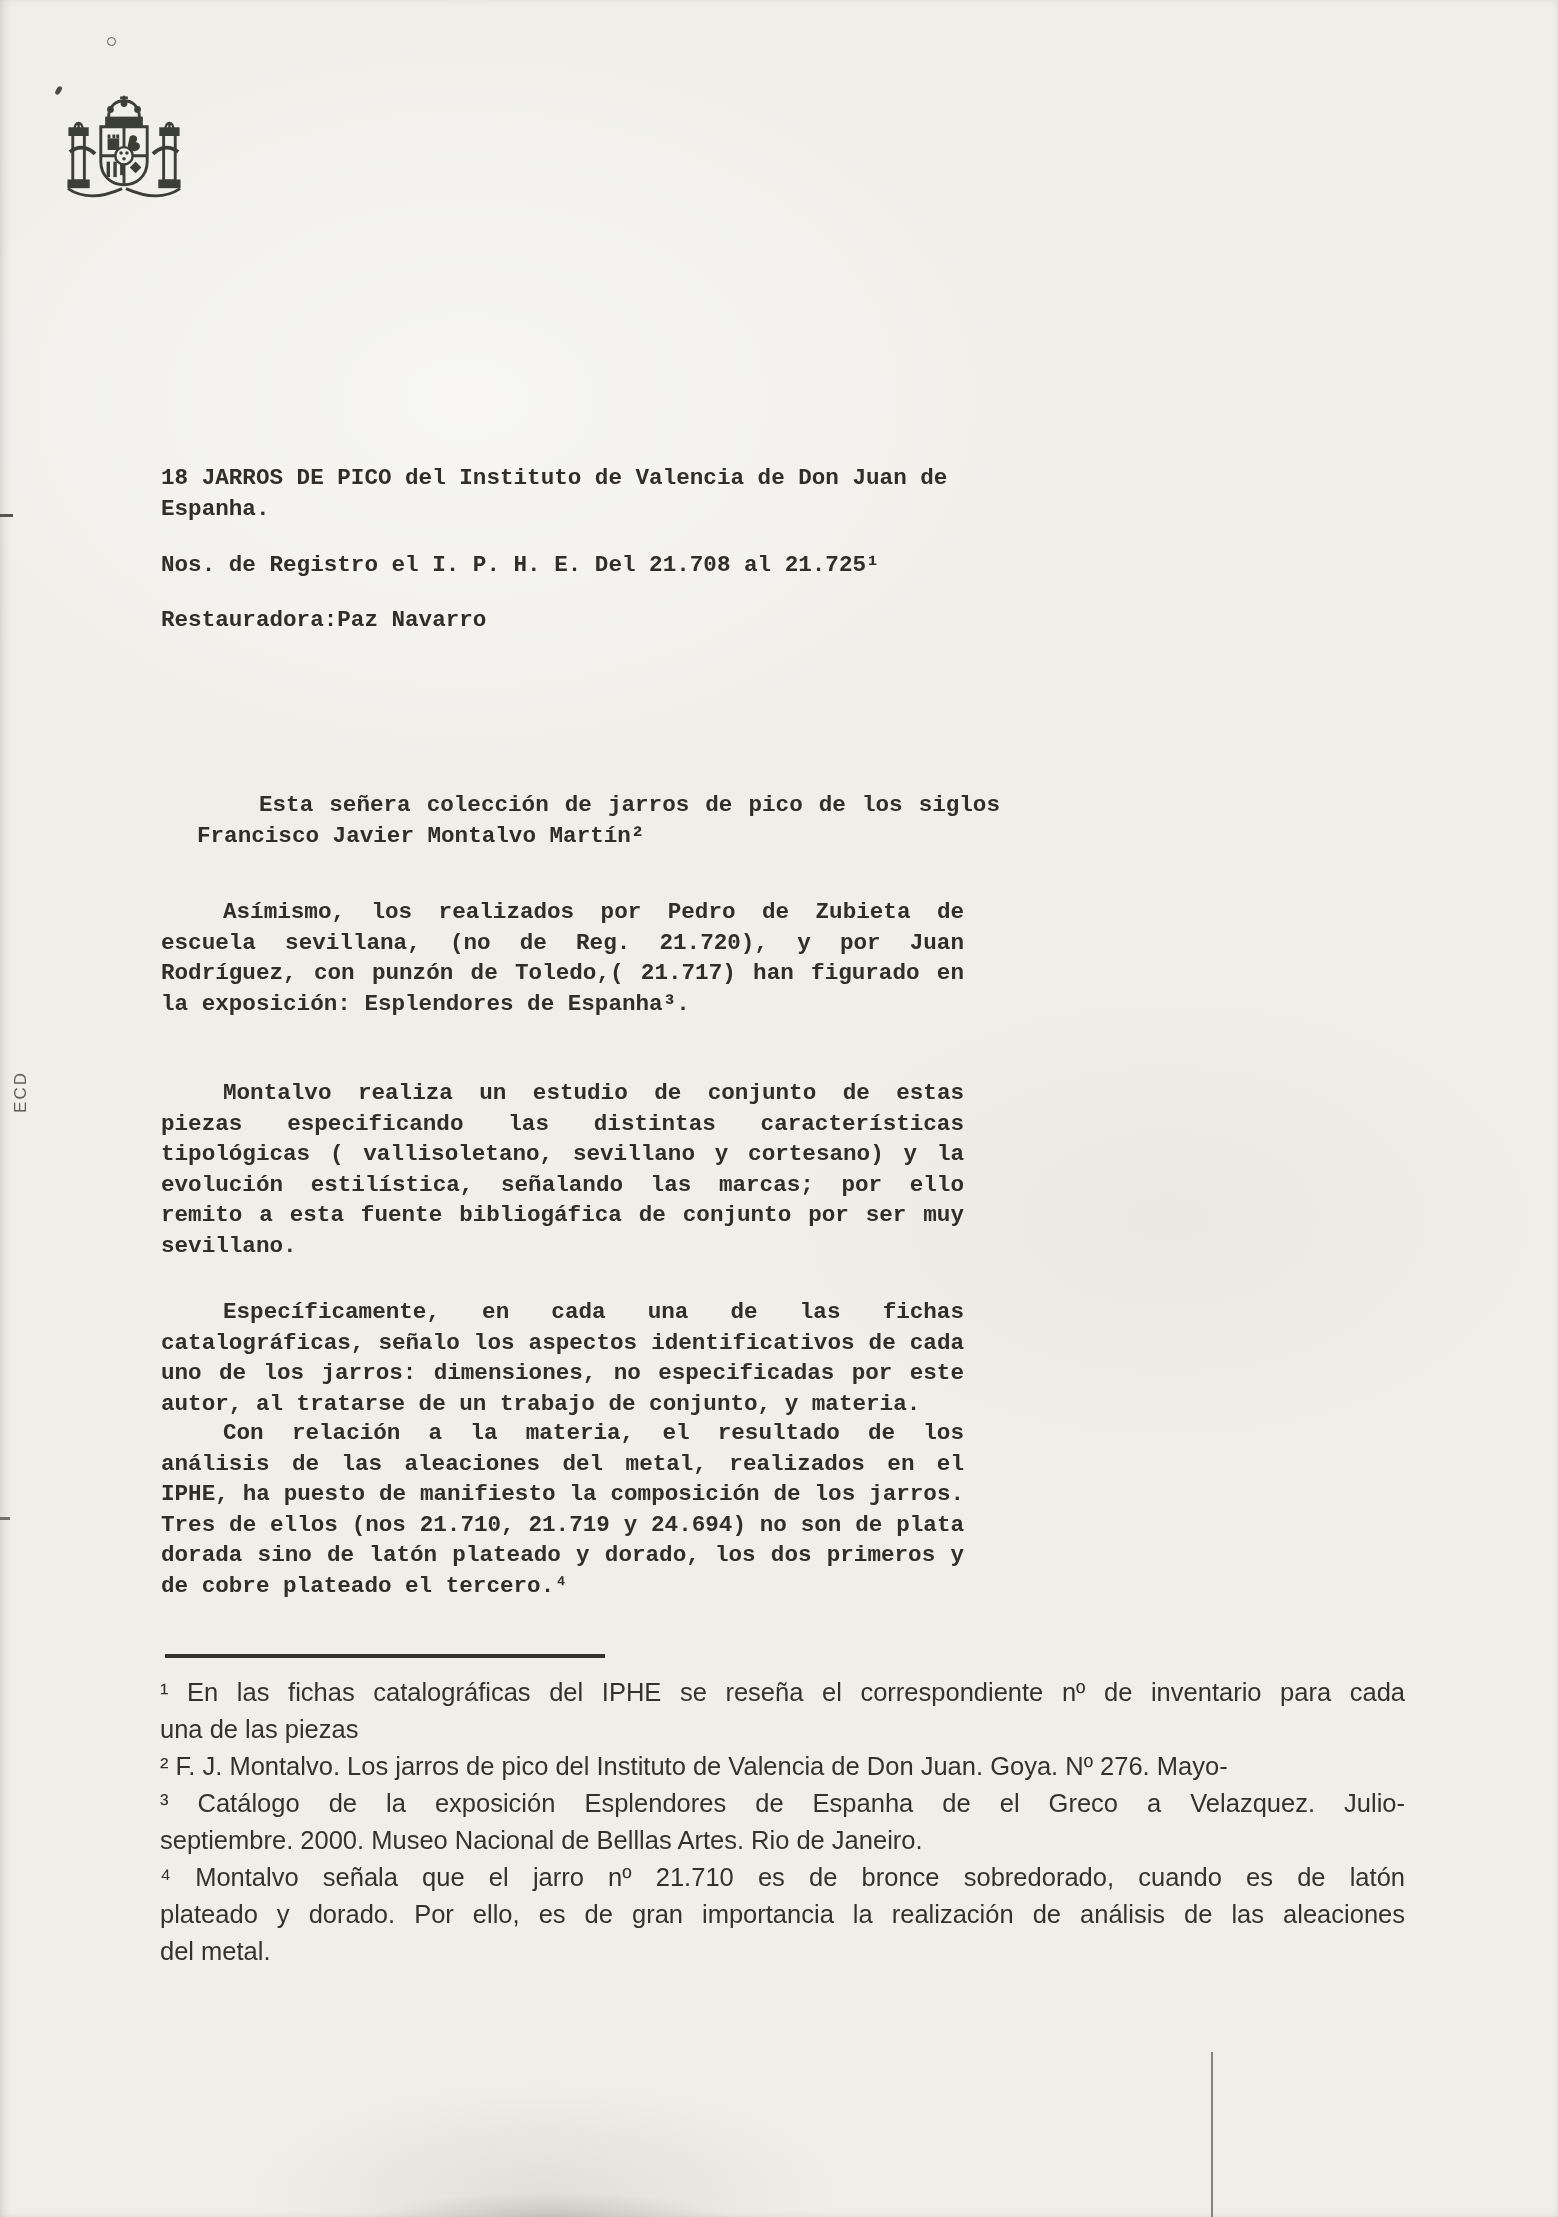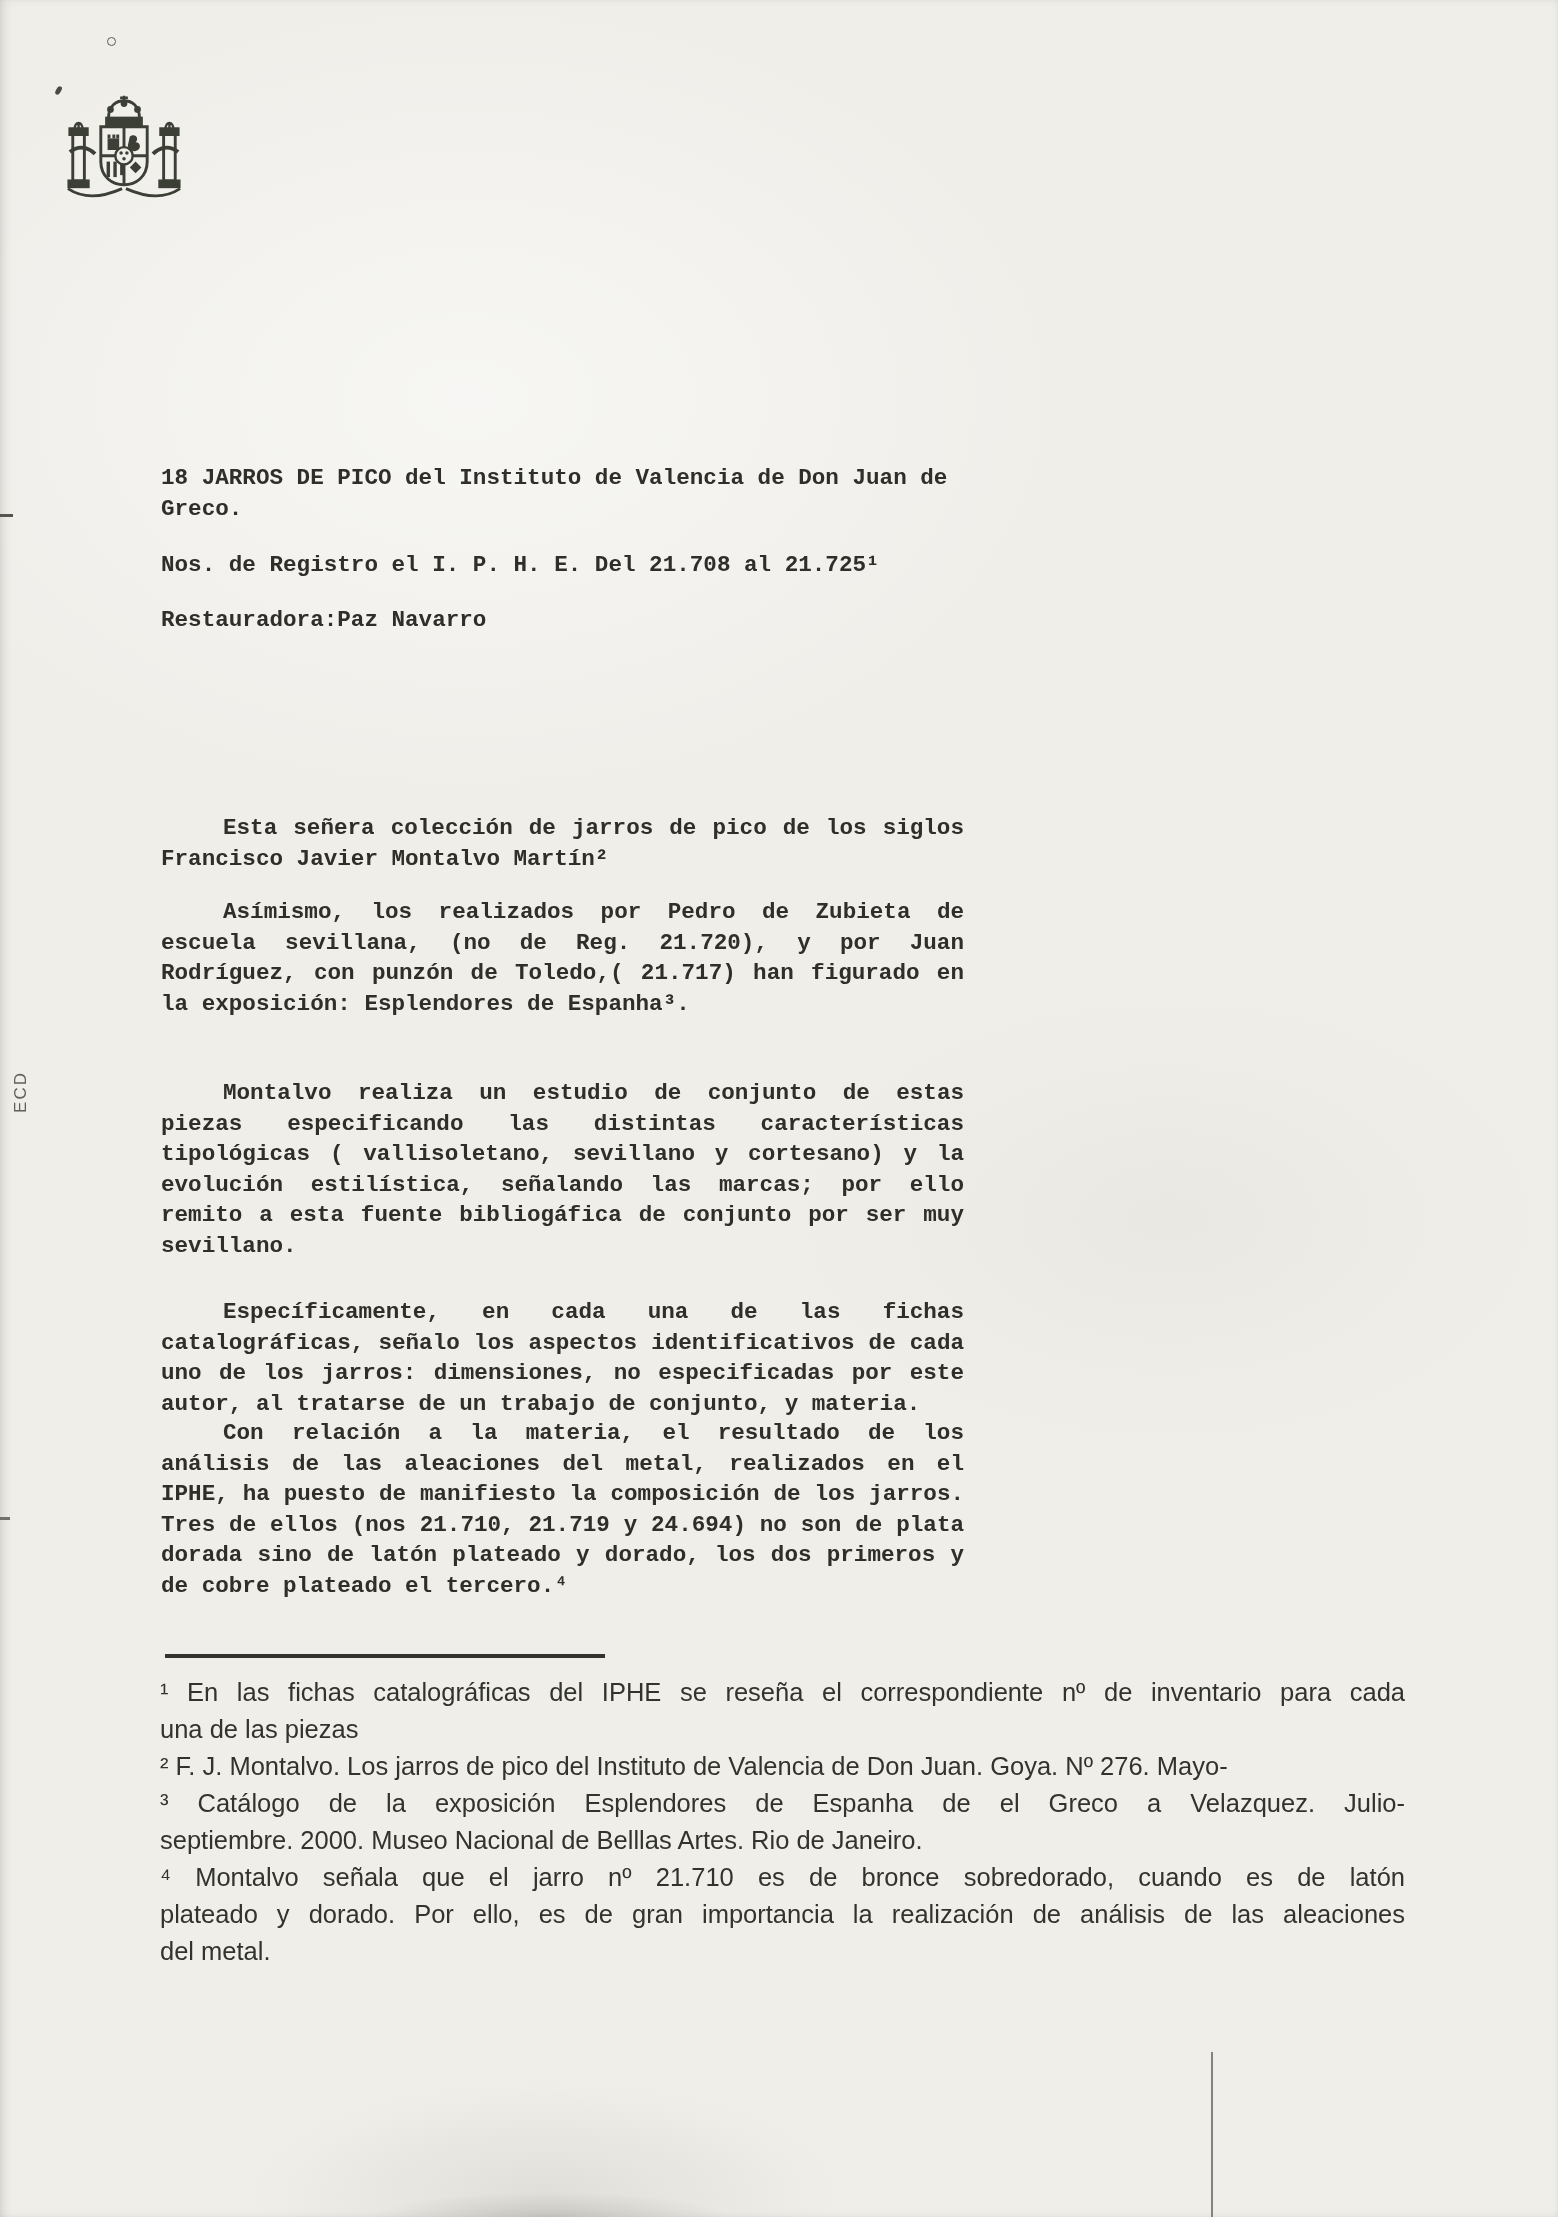--- a/index.html
+++ b/index.html
@@ -56,21 +56,21 @@
   .typew { position:absolute; left:161px; width:803px; font-size:22.6px; line-height:30.5px; font-weight:700; }
   .tline { text-align: justify; text-align-last: justify; white-space: normal; }
   .para .tline:first-child { text-indent: 62px; }
   .para .tline:last-child { text-align-last: left; }
   .title-para .tline { text-align:left; text-align-last:auto; }
   .single-line { text-align:left; }
 
   #title-block   { top:463px; }
   #reg-line      { top:550px; }
   #rest-line     { top:605px; }
-  #p1 { top:813px; }
+  #p1 { top:790px;margin-left:36px; }
   #p2 { top:897px; }
   #p3 { top:1078px; }
   #p4 { top:1297px; }
   #p5 { top:1418px; }
 
   
   .fn-separator { position:absolute; left:165px; top:1654px; width:440px; height:4px; background:#34332e; }
   .footnotes {
     position:absolute; left:160px; top:1674px; width:1245px;
     font-family:"Liberation Sans","DejaVu Sans",sans-serif;
@@ -141,21 +141,21 @@
         <circle cx="60" cy="69" r="1.8" fill="#3b3f35" stroke="none"></circle>
       </g>
     </svg>
   </div>
 
   <div class="ecd">ECD</div>
 
   <div class="typew title-para" id="title-block">
 
   <div class="tline">18 JARROS DE PICO del Instituto de Valencia de Don Juan de</div>
-      <div class="tline">Greco.</div>
+      <div class="tline">Espanha.</div>
     </div>
 
   <div class="typew single-line" id="reg-line">Nos. de Registro el I. P. H. E. Del 21.708 al 21.725¹</div>
   <div class="typew single-line" id="rest-line">Restauradora:Paz Navarro</div>
 
   <div class="typew para" id="p1">
 
   <div class="tline">Esta señera colección de jarros de pico de los siglos</div>
       <div class="tline">Francisco Javier Montalvo Martín²</div>
     </div>

